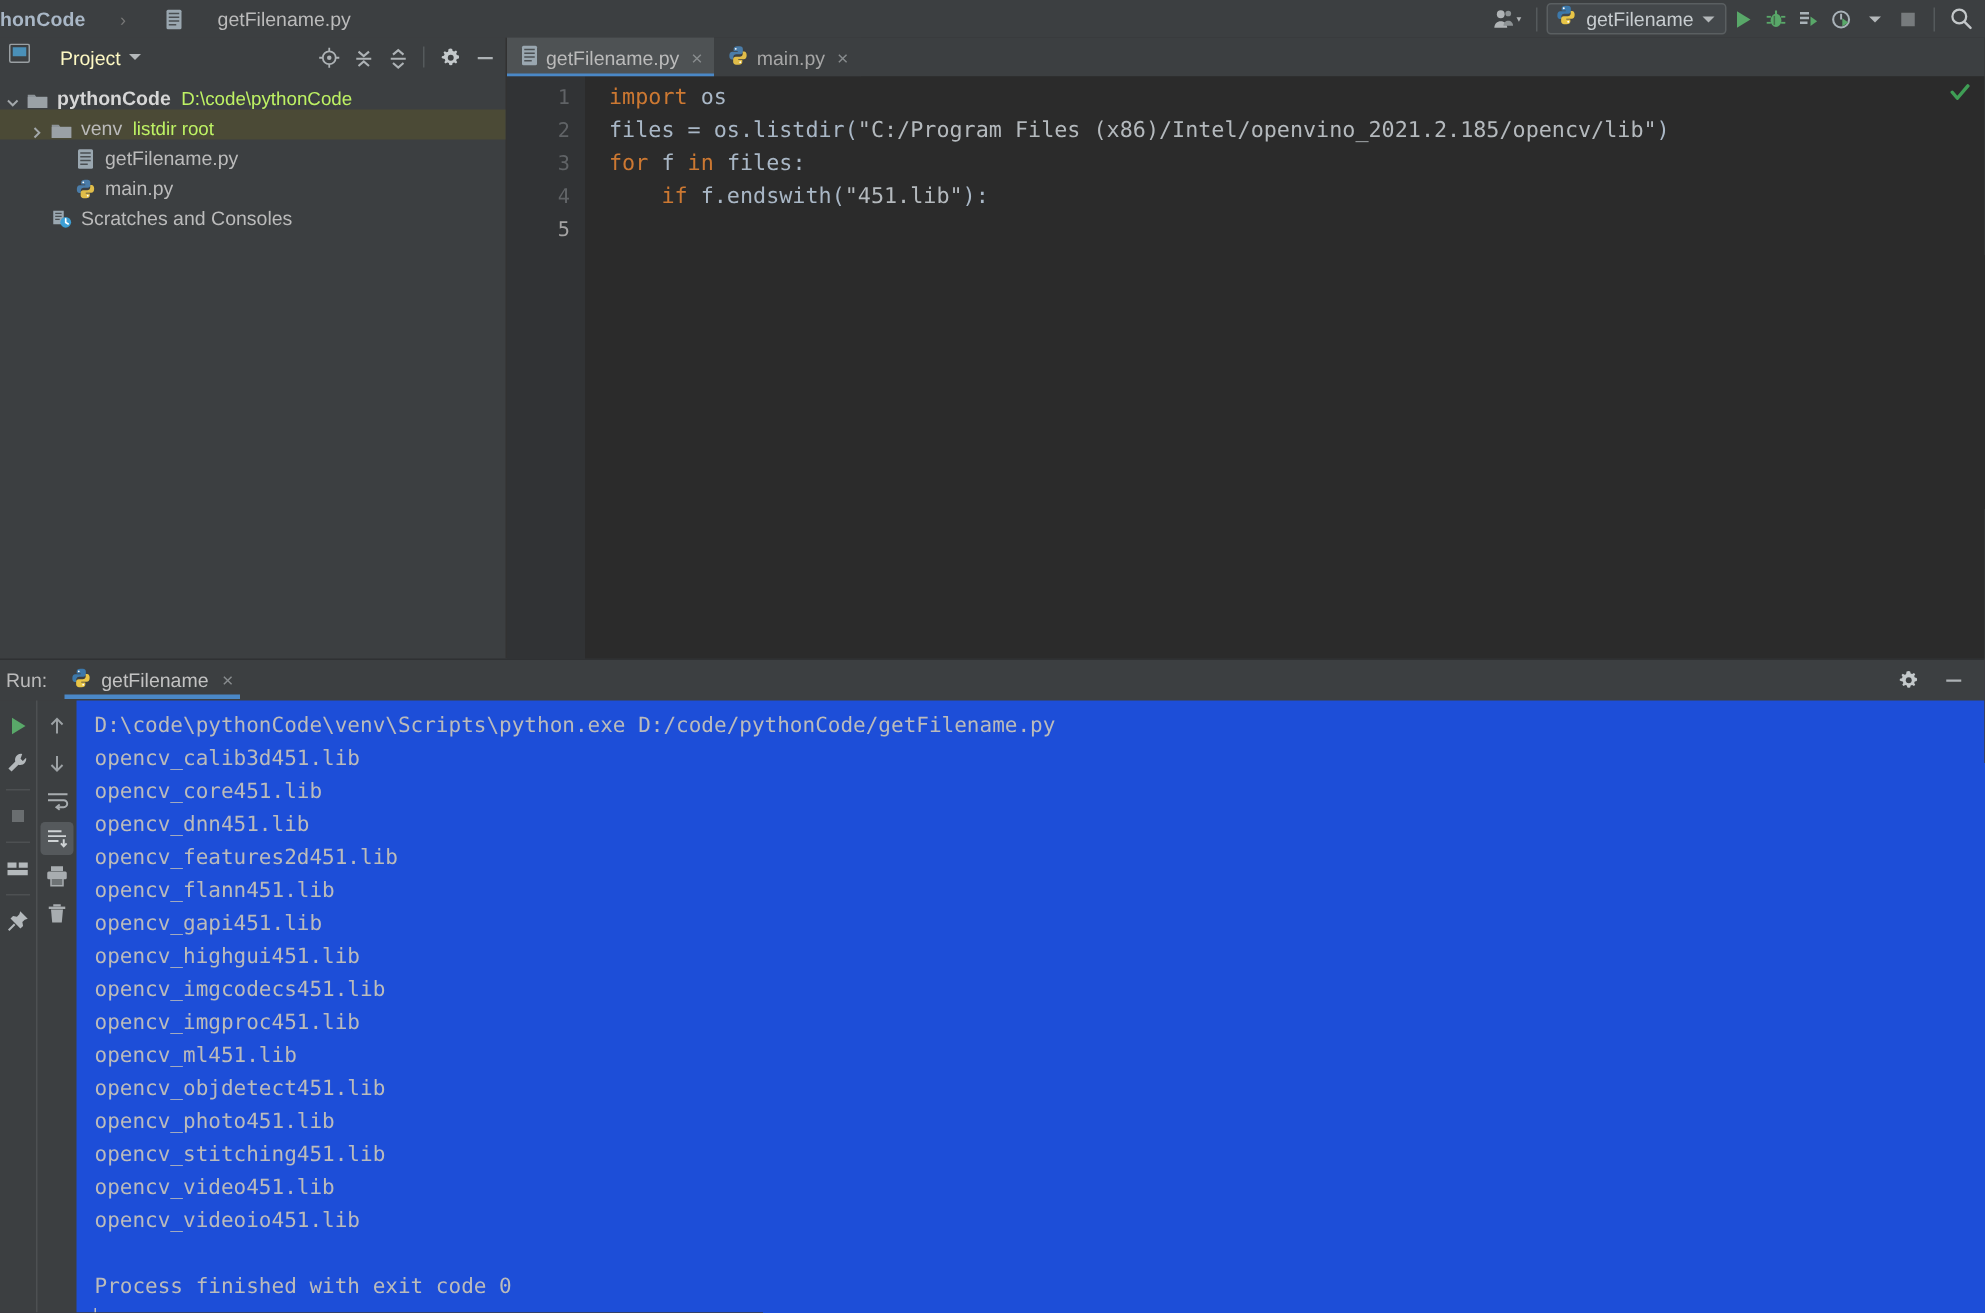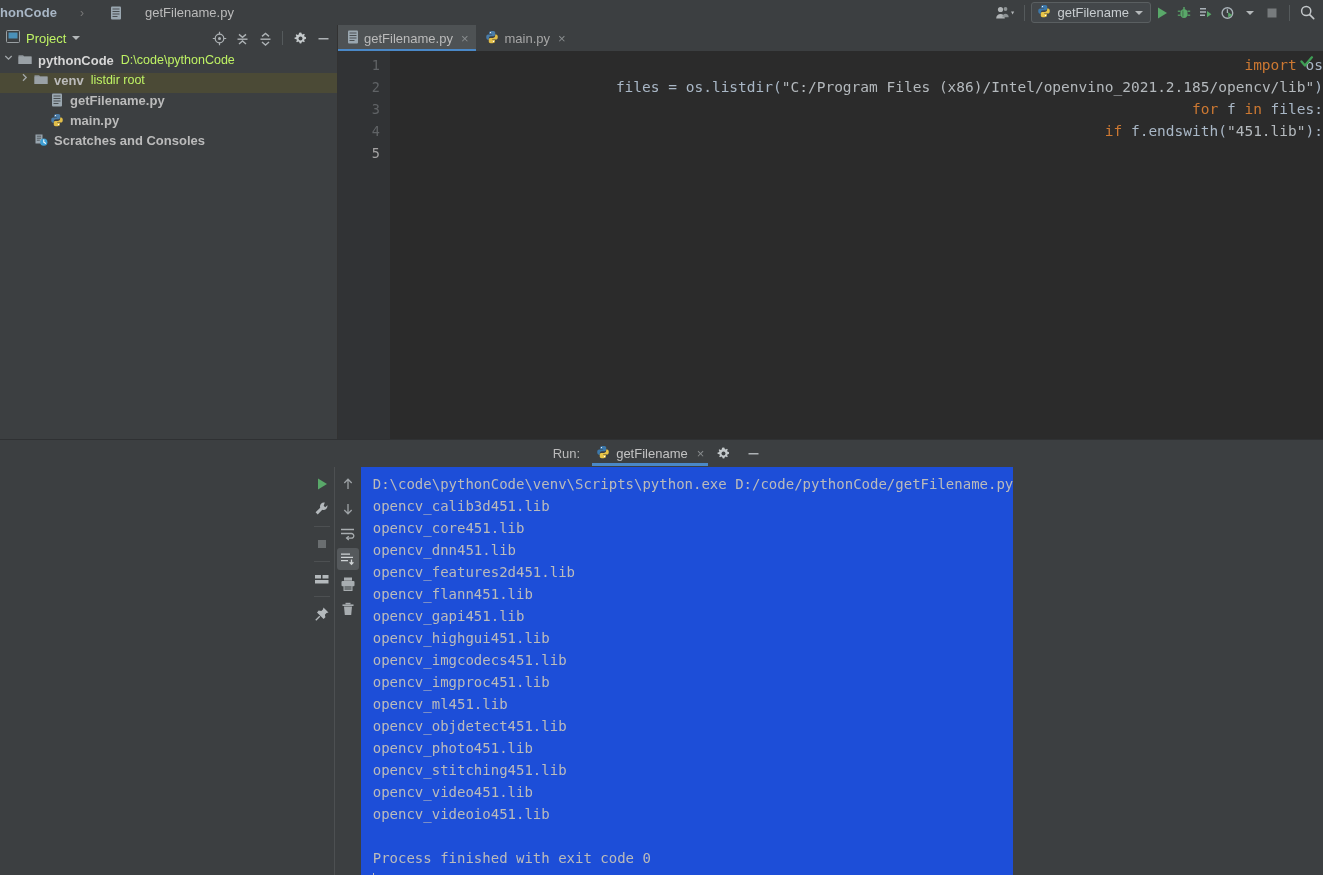--- a/index.html
+++ b/index.html
@@ -35,31 +35,31 @@
   }
   .runconfig .label { color: #c8cdd0; font-size: 13px; }
   .caret { width: 0; height: 0; border-left: 4px solid transparent; border-right: 4px solid transparent; border-top: 4px solid #b4b8ba; }
 
   
   .main { flex: 1 1 auto; display: flex; min-height: 0; }
 
   
   .sidebar { width: 338px; background: #3c3f41; display: flex; flex-direction: column; border-right: 1px solid #323232; }
   .sb-header { height: 26px; display: flex; align-items: center; padding: 0 4px 0 6px; }
-  .sb-title { color: #bef264; font-size: 13px; margin-left: 6px; }
+  .sb-title { color: #fef9c3; font-size: 13px; margin-left: 20px; }
   .sb-tools { margin-left: auto; display: flex; align-items: center; gap: 3px; }
   .sb-tool { width: 20px; height: 20px; display: flex; align-items: center; justify-content: center; }
   .sb-divider-v { width: 1px; height: 14px; background: #555a5c; margin: 0 4px; }
   .tree { padding-top: 2px; font-size: 13px; color: #bbbbbb; }
-  .trow { height: 20px; display: flex; align-items: flex-start; white-space: nowrap; }
+  .trow { height: 20px; display: flex; align-items: flex-end; white-space: nowrap; }
   .trow.sel { background: #4b4a36; }
   .arrow { width: 16px; display: flex; justify-content: center; align-items: center; flex: 0 0 16px; }
   .arrow svg { display: block; }
   .ticon { width: 18px; display: flex; justify-content: center; align-items: center; flex: 0 0 18px; }
-  .tlabel { padding-left: 4px; font-weight: bold; }
+  .tlabel { padding-left: 4px; }
   .tlabel.bold { font-weight: bold; color: #d6d6d6; }
   .tsub { color: #bef264; padding-left: 7px; font-size: 12.5px; }
 
   
   .editor { flex: 1 1 auto; display: flex; flex-direction: column; min-width: 0; background: #2b2b2b; }
   .tabstrip { height: 26px; background: #3c3f41; display: flex; align-items: stretch; }
   .tab {
     display: flex; align-items: center; gap: 5px; padding: 0 8px 0 9px;
     font-size: 13px; color: #bbbbbb; position: relative; background: #4e5254;
   }
@@ -69,34 +69,34 @@
   .edbody { flex: 1 1 auto; display: flex; min-height: 0; position: relative; }
   .gutter {
     width: 52px; flex: 0 0 52px; background: #313335; text-align: right;
     padding-top: 3px; color: #606366; font-size: 13.5px;
     font-family: "DejaVu Sans Mono", monospace;
   }
   .gline { height: 22px; line-height: 22px; padding-right: 10px; }
   .gline.cur { color: #a4a3a3; }
   .codearea {
     flex: 1 1 auto; background: #2b2b2b; padding-top: 3px; position: relative;
-    font-family: "DejaVu Sans Mono", monospace; font-size: 14.5px; overflow: hidden; text-align: right;
+    font-family: "DejaVu Sans Mono", monospace; font-size: 14.5px; overflow: hidden;
   }
   .cline { height: 22px; line-height: 22px; padding-left: 16px; white-space: pre; color: #a9b7c6; }
   .kw { color: #cc7832; }
   .fn { color: #ffc66d; }
   .str { color: #b4b9bd; }
   .plain { color: #a9b7c6; }
   .brace-hl { background: #3b514d; color: #ffc66d; }
   .inspect {
     position: absolute; right: 9px; top: 4px; width: 14px; height: 14px;
   }
 
   
-  .runpanel { flex: 0 0 436px; height: 436px; display: flex; flex-direction: column; background: #3c3f41; border-top: 1px solid #2f3133; align-items: center; }
+  .runpanel { flex: 0 0 436px; height: 436px; display: flex; flex-direction: column; background: #3c3f41; border-top: 1px solid #2f3133; }
   .run-header { height: 27px; display: flex; align-items: center; background: #3c3f41; padding-left: 2px; }
   .run-label { color: #bbbbbb; font-size: 13px; padding: 0 8px 0 2px; }
   .run-tab {
     display: flex; align-items: center; gap: 6px; height: 27px; padding: 0 8px;
     position: relative; font-size: 13px; color: #c3c3c3;
   }
   .run-tab .underline { position: absolute; left: 4px; right: 4px; bottom: 1px; height: 3px; background: #4a88c7; }
   .run-header-right { margin-left: auto; display: flex; align-items: center; gap: 8px; padding-right: 10px; }
   .run-body { flex: 1 1 auto; display: flex; min-height: 0; }
   .run-tools { width: 24px; flex: 0 0 24px; background: #3c3f41; display: flex; flex-direction: column; align-items: center; padding-top: 6px; gap: 3px; }

